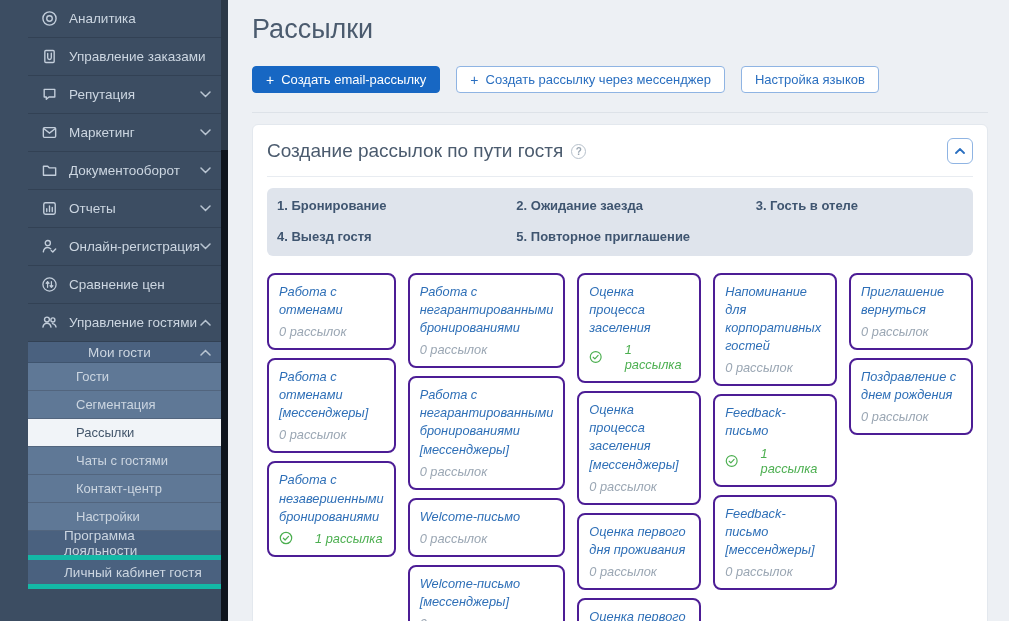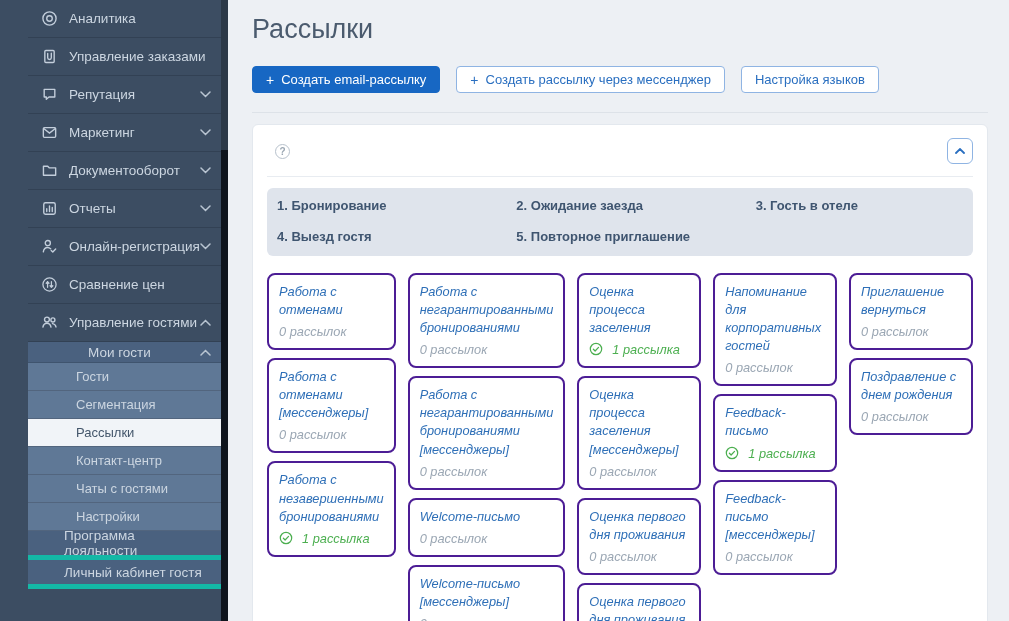--- a/index.html
+++ b/index.html
@@ -43,21 +43,21 @@
 
   .stage-head { display:grid; grid-template-columns:repeat(3,1fr); gap:12px; background:#dfe4ec;
                 border-radius:6px; padding:9px 0; }
   .stage-cell { padding:0 6px 0 10px; font-size:13px; font-weight:bold; color:#3f5570; line-height:1.45; }
 
   .stage-grid { display:grid; grid-template-columns:repeat(5,1fr); gap:12px; margin-top:17px; align-items:start; }
   .stage-col { display:flex; flex-direction:column; gap:8px; }
   .mail-card { background:#fff; border:2px solid #4c1d95; border-radius:8px; padding:8px 10px 9px; cursor:pointer;font-style:italic; }
   .mail-title { color:#2e6fb7; font-size:12.8px; line-height:1.42; margin-bottom:5px; }
   .mail-count { color:#9aa6b3; font-size:12.8px; }
-  .mail-count.ok { color:#4caf50; display:flex; align-items:flex-start; gap:9px; }
+  .mail-count.ok { color:#4caf50; display:flex; align-items:center; gap:22px; }
 </style>
 </head>
 <body>
 
 <div class="app">
 
   <aside class="sidebar">
     <nav class="sb-list">
 
       <div class="sb-item">
@@ -194,24 +194,24 @@
       <div class="sb-item lvl3">
         <span>Гости</span>
       </div>
       <div class="sb-item lvl3">
         <span>Сегментация</span>
       </div>
       <div class="sb-item lvl3 active">
         <span>Рассылки</span>
       </div>
       <div class="sb-item lvl3">
+        <span>Чаты с гостями</span>
+      </div>
+      <div class="sb-item lvl3">
         <span>Контакт-центр</span>
-      </div>
-      <div class="sb-item lvl3">
-        <span>Чаты с гостями</span>
       </div>
       <div class="sb-item lvl3">
         <span>Настройки</span>
       </div>
 
       <div class="sb-item lvl2b">
         <span>Программа лояльности</span>
       </div>
       <div class="sb-item lvl2b">
         <span>Личный кабинет гостя</span>
@@ -238,20 +238,21 @@
       </button>
       <button class="btn ghost">
         <span>Настройка языков</span>
       </button>
     </div>
 
     <hr class="top-divider">
 
     <section class="panel">
       <div class="panel-head">
+        <span class="panel-title">Создание рассылок по пути гостя</span>
         <span class="help-icon">?</span>
         <button class="collapse-btn">
           <svg width="10" height="6" viewBox="0 0 10 6" fill="none" stroke="#2a6fc0" stroke-width="1.8" stroke-linecap="round">
               <path d="M1 5l4-4 4 4"></path>
             </svg>
         </button>
       </div>
 
       <hr class="panel-divider">
 

